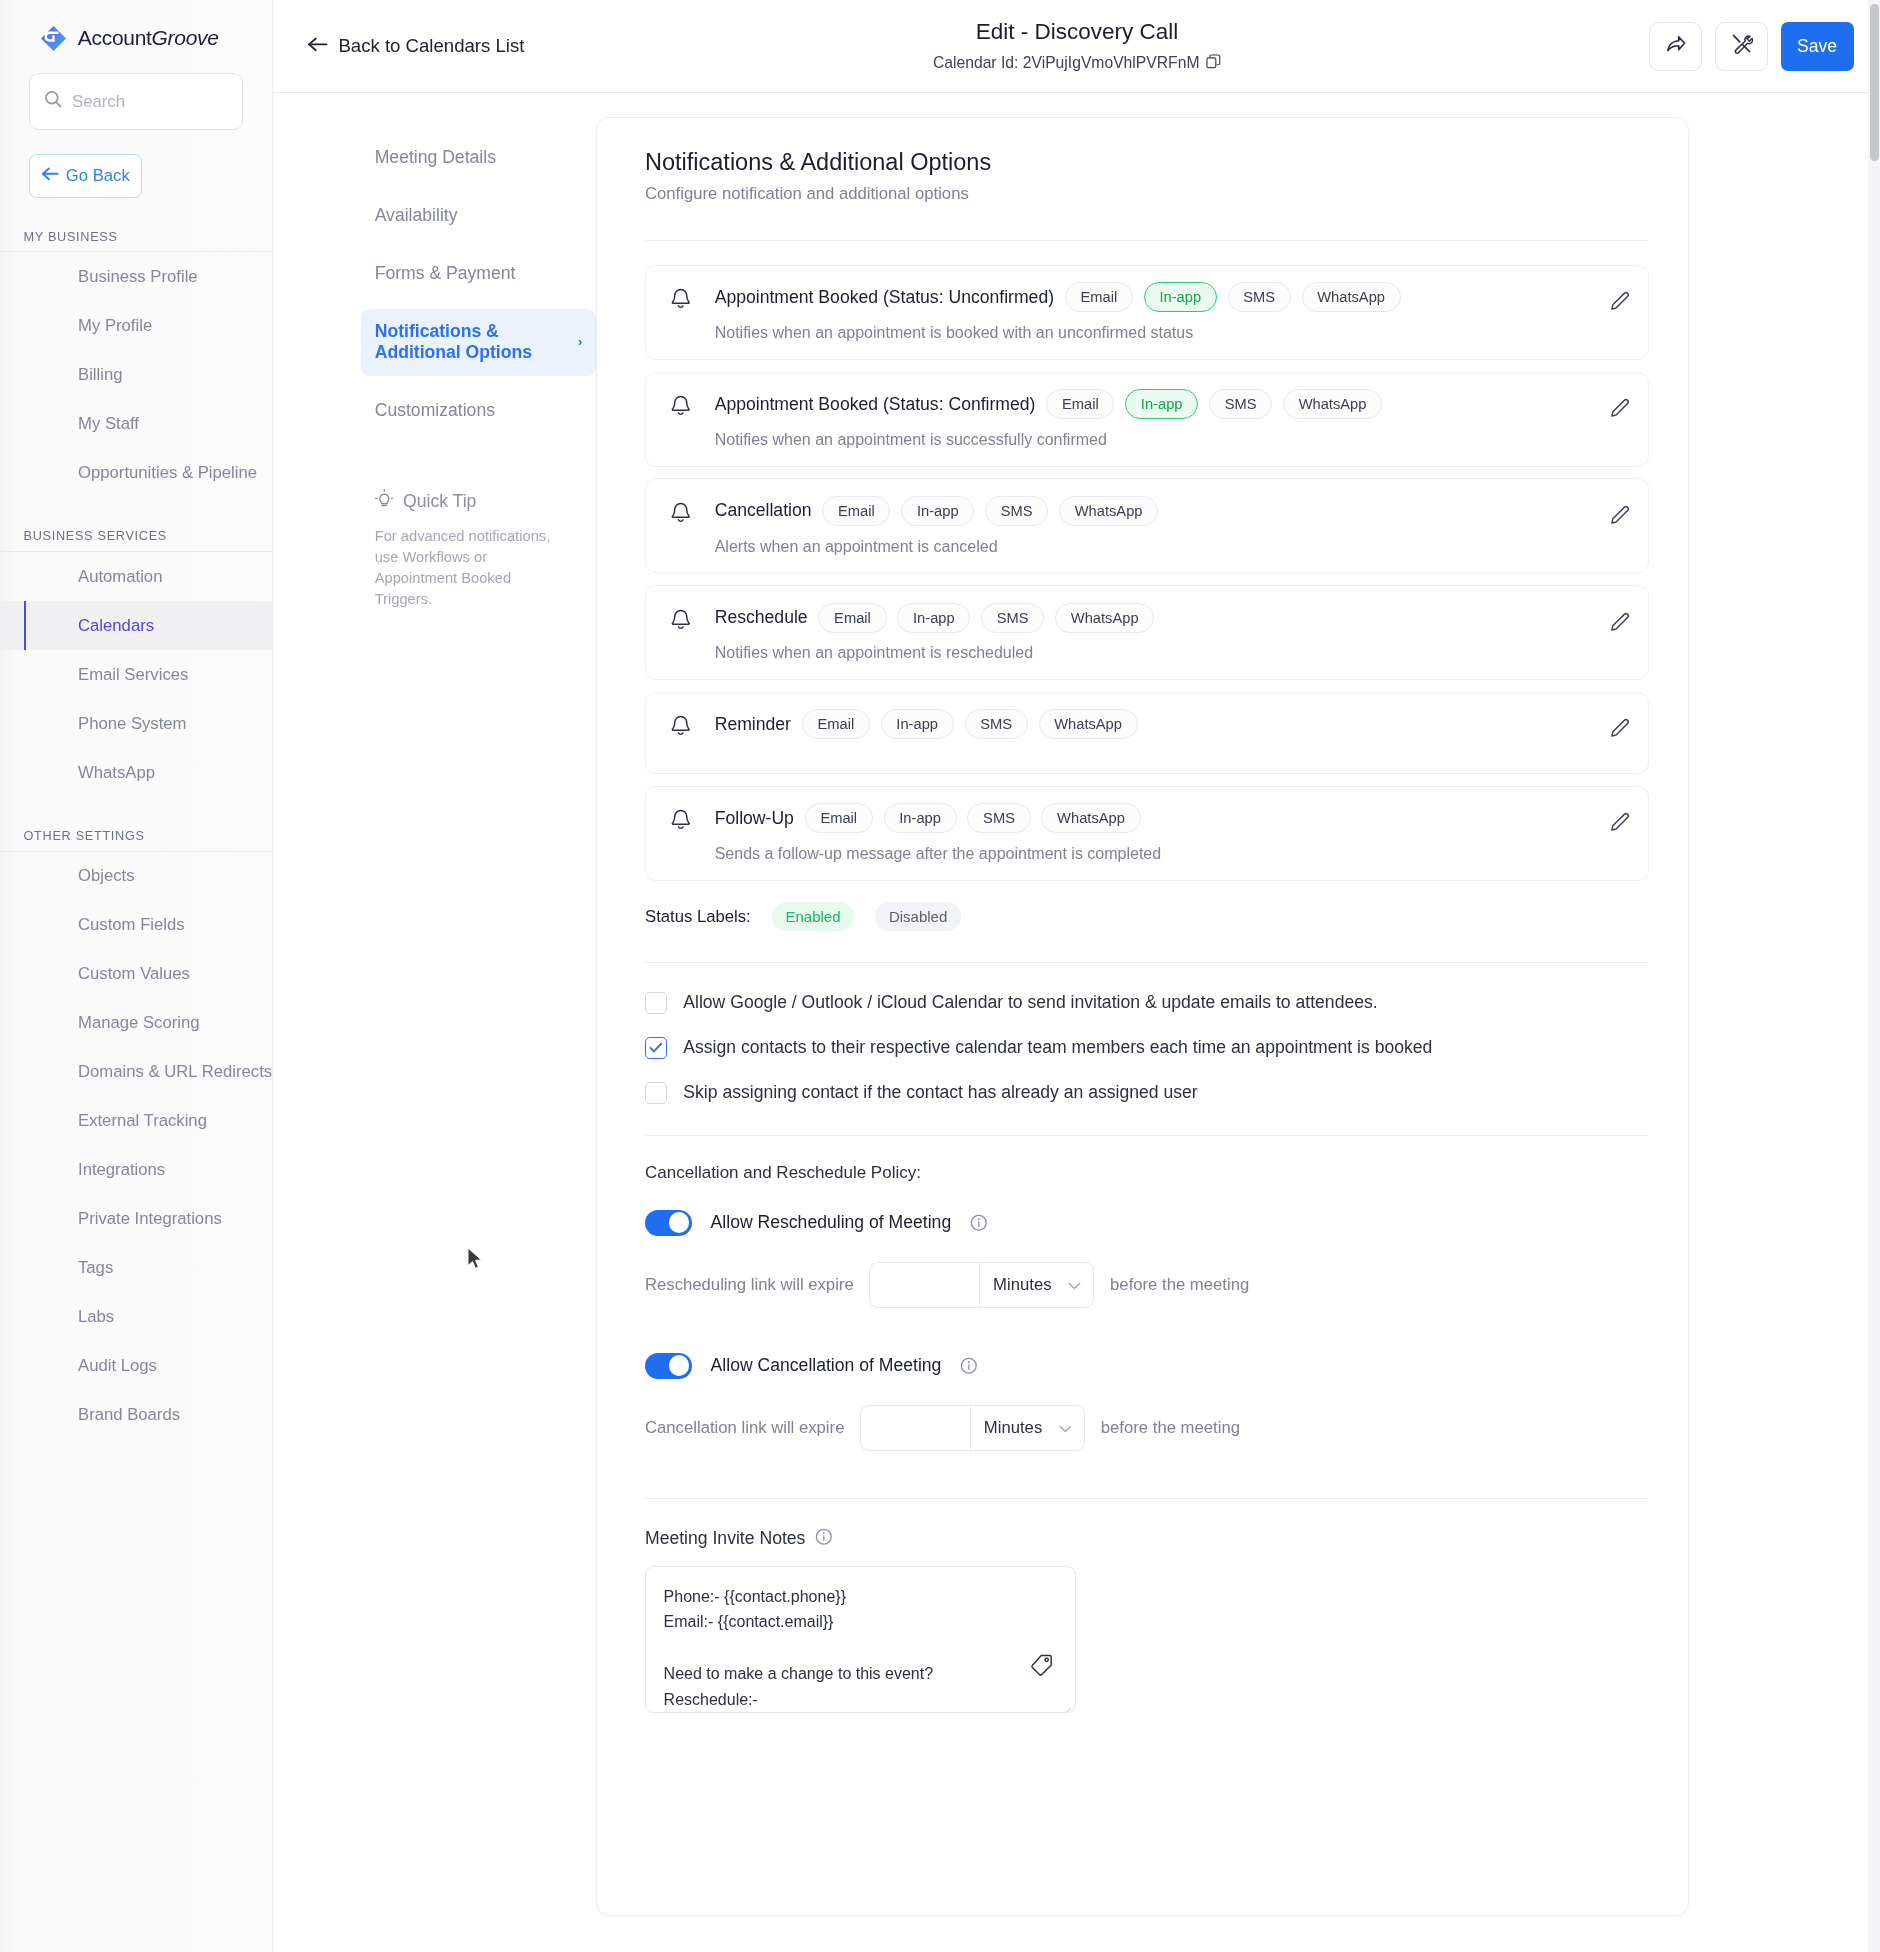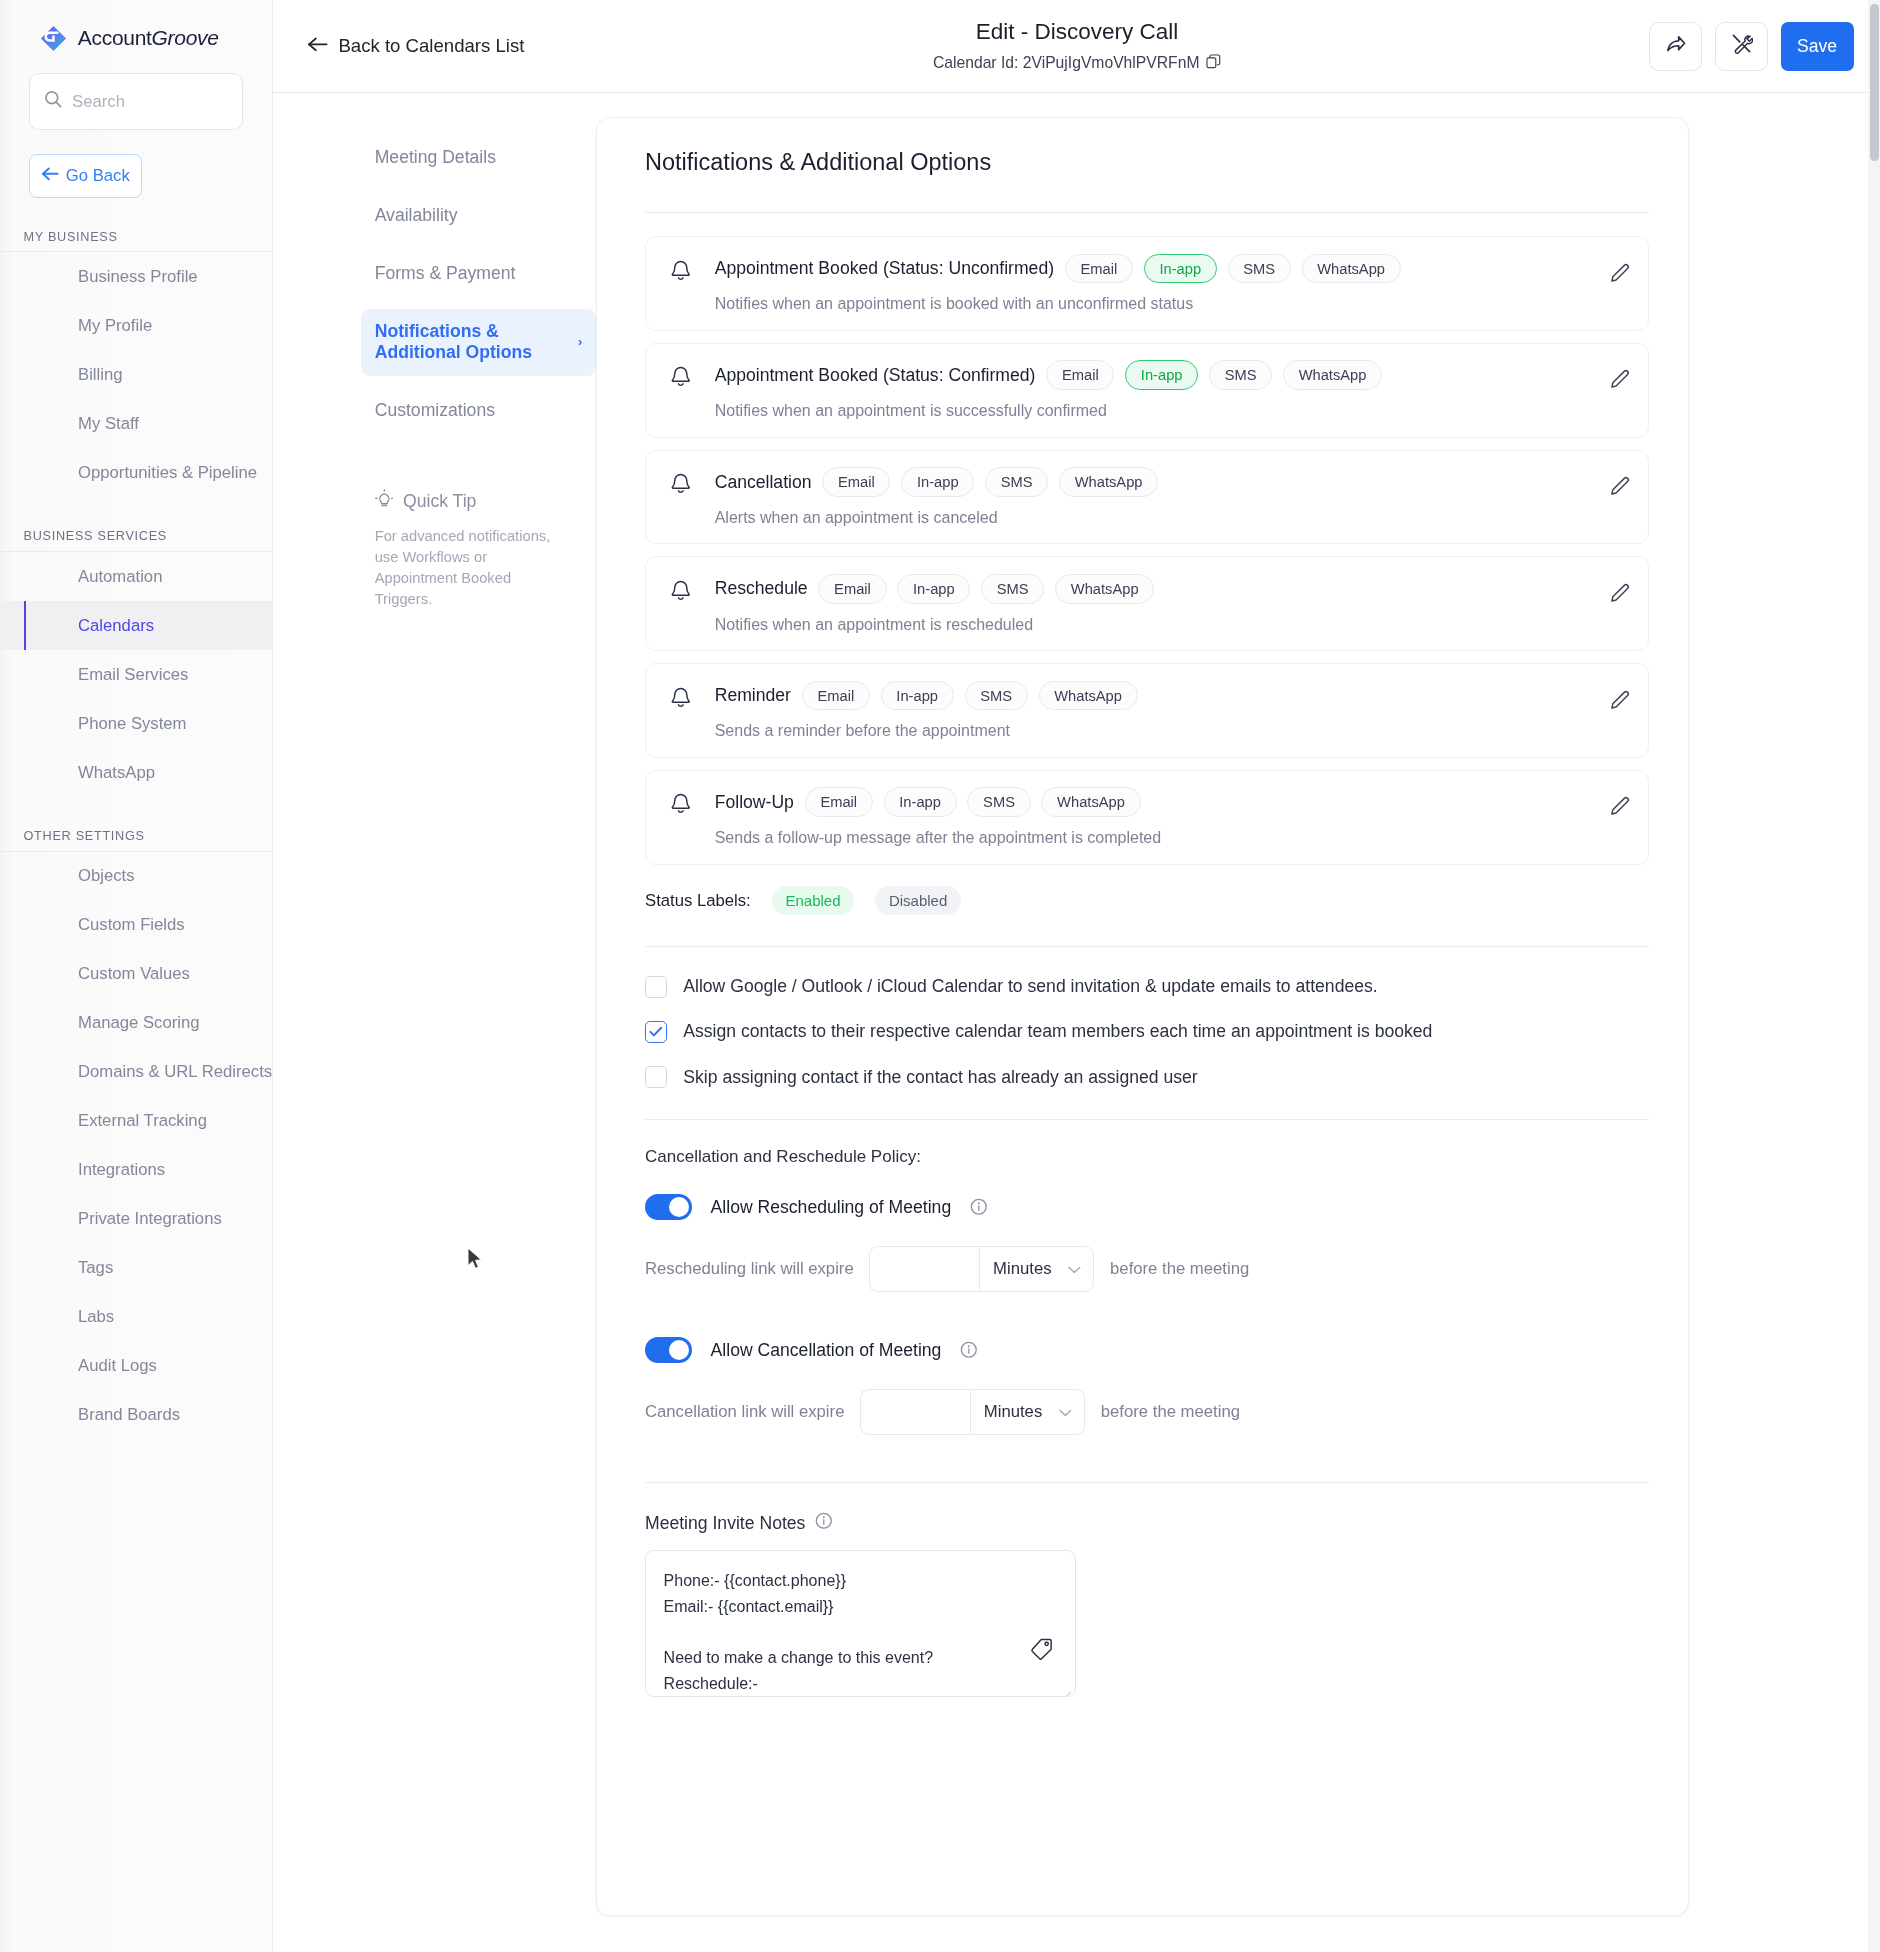--- a/index.html
+++ b/index.html
@@ -381,20 +381,21 @@
               </svg>
             </span>
             <span>Quick Tip</span>
           </div>
           <div class="qt-body">For advanced notifications, use Workflows or Appointment Booked Triggers.</div>
         </div>
       </div>
 
       <section class="card">
         <div class="card-title">Notifications &amp; Additional Options</div>
+        <div class="card-sub">Configure notification and additional options</div>
         <div class="divider"></div>
 
         <div class="notif-list" id="notif-root">
             <div class="notif">
               <span class="bell"><svg width="25.5" height="25.5" viewBox="0 0 26 26">
                   <path d="M13 3.6 a6.1 6.1 0 0 0-6.1 6.1 c0 4.6-1.7 6-2.3 6.7 a.7.7 0 0 0 .5 1.2 h15.8 a.7.7 0 0 0 .5-1.2 c-.6-.7-2.3-2.1-2.3-6.7 A6.1 6.1 0 0 0 13 3.6 Z" fill="none" stroke="#2b2f45" stroke-width="1.5" stroke-linejoin="round"></path>
                   <path d="M10.6 20.2 a2.6 2.6 0 0 0 4.8 0" fill="none" stroke="#2b2f45" stroke-width="1.5" stroke-linecap="round"></path>
                 </svg></span>
               <div class="notif-main">
                 <div class="notif-head">
@@ -473,21 +474,20 @@
                   <path d="M10.6 20.2 a2.6 2.6 0 0 0 4.8 0" fill="none" stroke="#2b2f45" stroke-width="1.5" stroke-linecap="round"></path>
                 </svg></span>
               <div class="notif-main">
                 <div class="notif-head">
                   <span class="notif-name">Reminder</span>
                   <span class="chip">Email</span>
                   <span class="chip">In-app</span>
                   <span class="chip">SMS</span>
                   <span class="chip">WhatsApp</span>
                 </div>
-                <div class="notif-desc">Sends a reminder before the appointment</div>
               </div>
               <span class="edit-btn"><svg width="21.6" height="21.6" viewBox="0 0 22 22">
                   <path d="M15.6 2.4 a2.3 2.3 0 0 1 3.3 3.3 L7.2 17.4 l-4.3 1 1-4.3 Z" fill="none" stroke="#3d4257" stroke-width="1.5" stroke-linejoin="round"></path>
                 </svg></span>
             </div>
             <div class="notif">
               <span class="bell"><svg width="25.5" height="25.5" viewBox="0 0 26 26">
                   <path d="M13 3.6 a6.1 6.1 0 0 0-6.1 6.1 c0 4.6-1.7 6-2.3 6.7 a.7.7 0 0 0 .5 1.2 h15.8 a.7.7 0 0 0 .5-1.2 c-.6-.7-2.3-2.1-2.3-6.7 A6.1 6.1 0 0 0 13 3.6 Z" fill="none" stroke="#2b2f45" stroke-width="1.5" stroke-linejoin="round"></path>
                   <path d="M10.6 20.2 a2.6 2.6 0 0 0 4.8 0" fill="none" stroke="#2b2f45" stroke-width="1.5" stroke-linecap="round"></path>
                 </svg></span>

